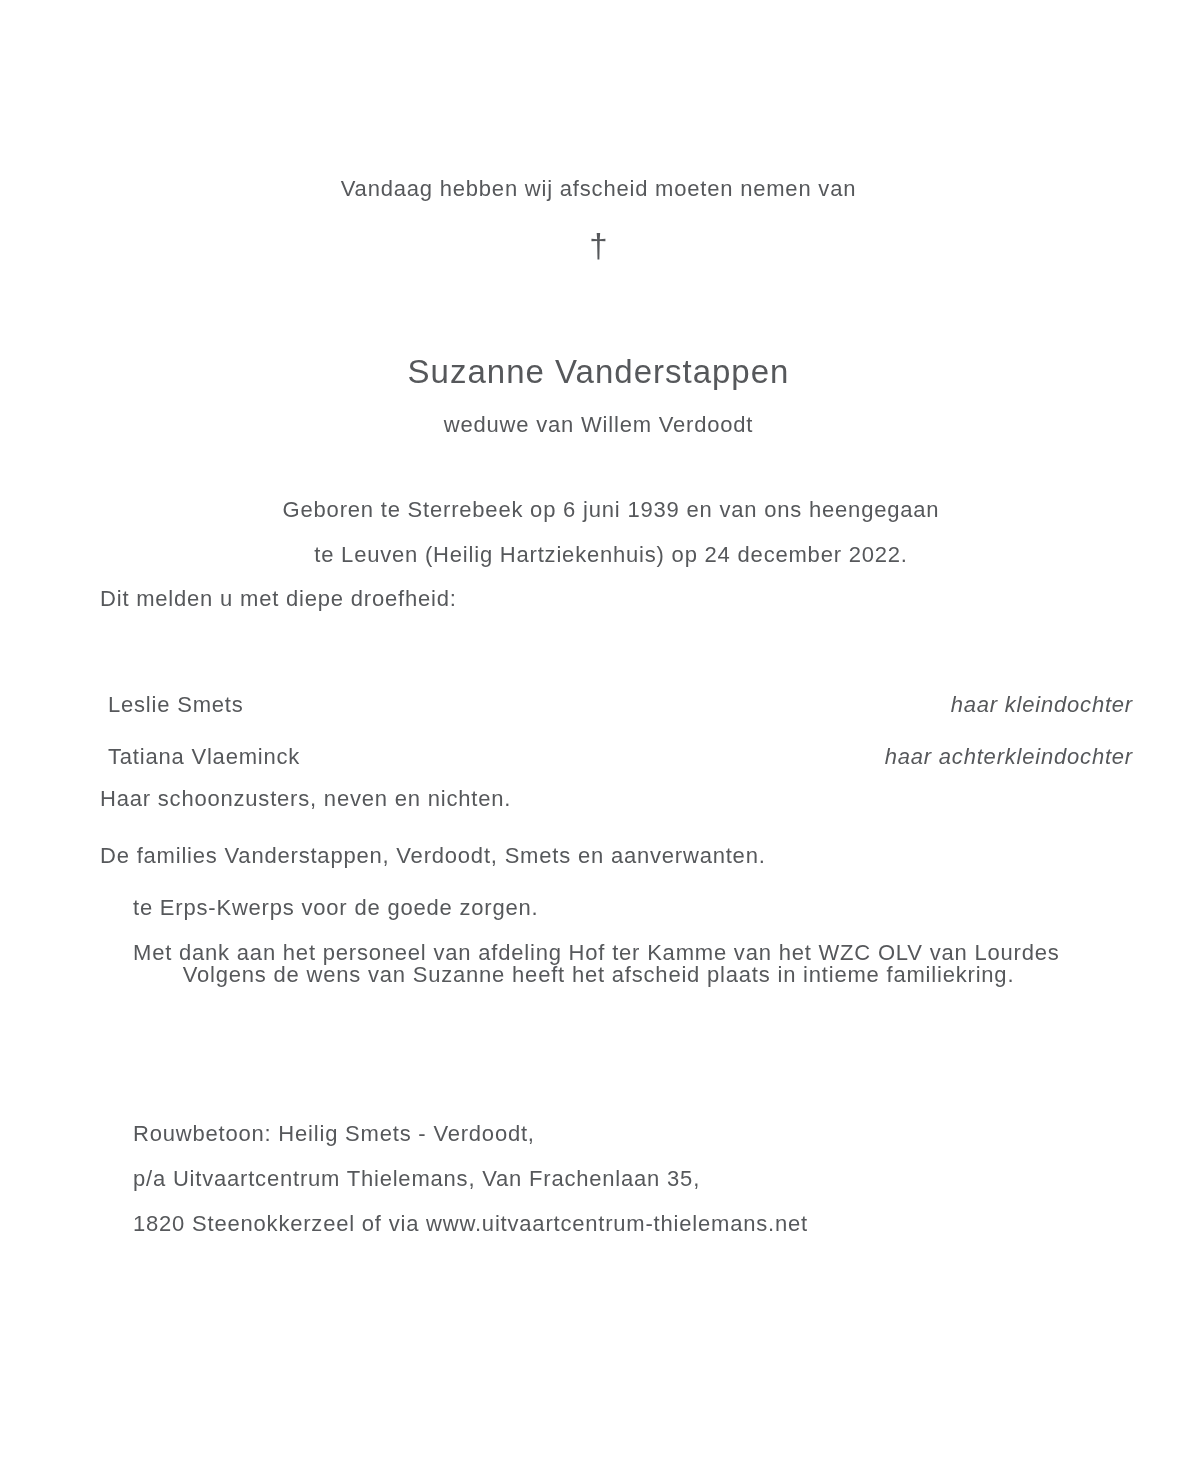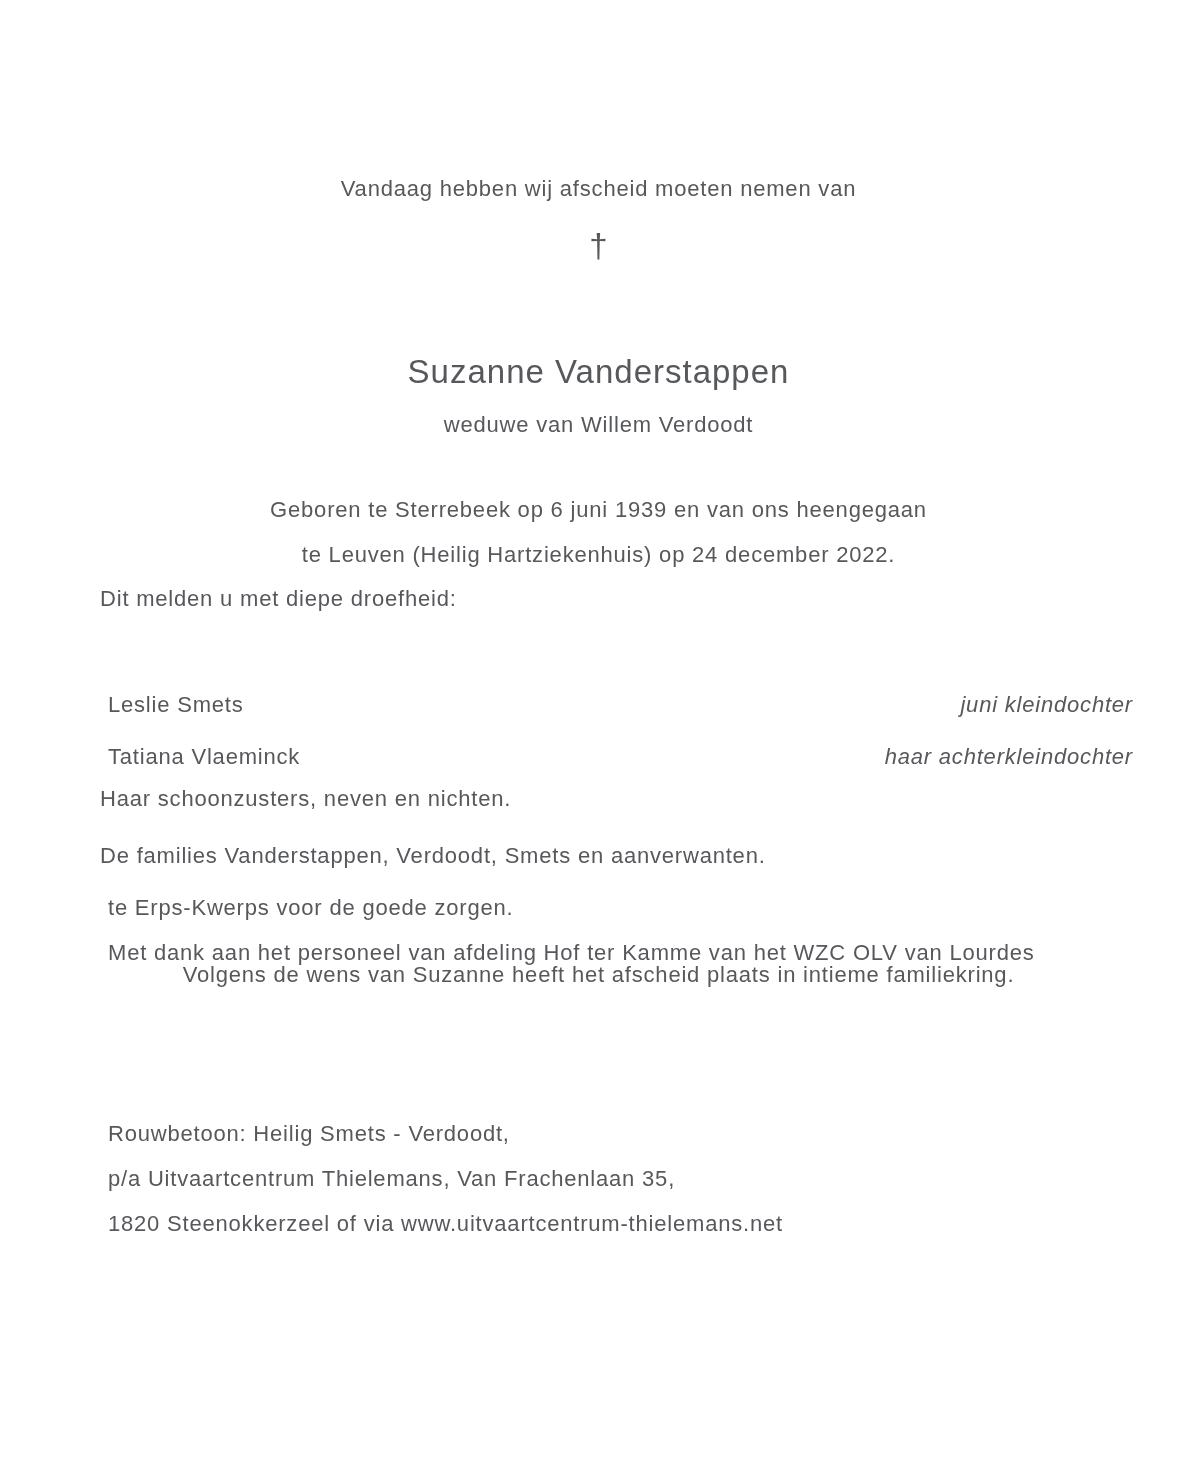--- a/index.html
+++ b/index.html
@@ -24,21 +24,21 @@
     line-height: 29px;
     letter-spacing: 0.8px;
     white-space: nowrap;
   }
   .centered {
     left: 0;
     right: 0;
     text-align: center;
   }
   .left-col { left: 84px; }
-  .multiline div { white-space: nowrap; }
+  .multiline div { white-space: nowrap; margin-left: 25px; }
   .cross {
     position: absolute;
     top: 213px;
     left: 0; right: 0;
     text-align: center;
     font-size: 33px;
     line-height: 33px;
     font-weight: 300;
   }
   .deceased-name {
@@ -85,21 +85,21 @@
   <div class="line centered multiline" style="top:471px">
     <div>Geboren te Sterrebeek op 6 juni 1939 en van ons heengegaan</div>
     <div>te Leuven (Heilig Hartziekenhuis) op 24 december 2022.</div>
   </div>
 
   <div class="line left-col" style="top:568px">Dit melden u met diepe droefheid:</div>
 
 
   <div class="family-row" style="top:666px">
     <span class="names">Leslie Smets</span>
-    <span class="relation">juni kleindochter</span>
+    <span class="relation">haar kleindochter</span>
   </div>
 
   <div class="family-row" style="top:718px">
     <span class="names">Tatiana Vlaeminck</span>
     <span class="relation">haar achterkleindochter</span>
   </div>
 
   <div class="line left-col" style="top:768px">Haar schoonzusters, neven en nichten.</div>
 
   <div class="line left-col" style="top:825px">De families Vanderstappen, Verdoodt, Smets en aanverwanten.</div>

